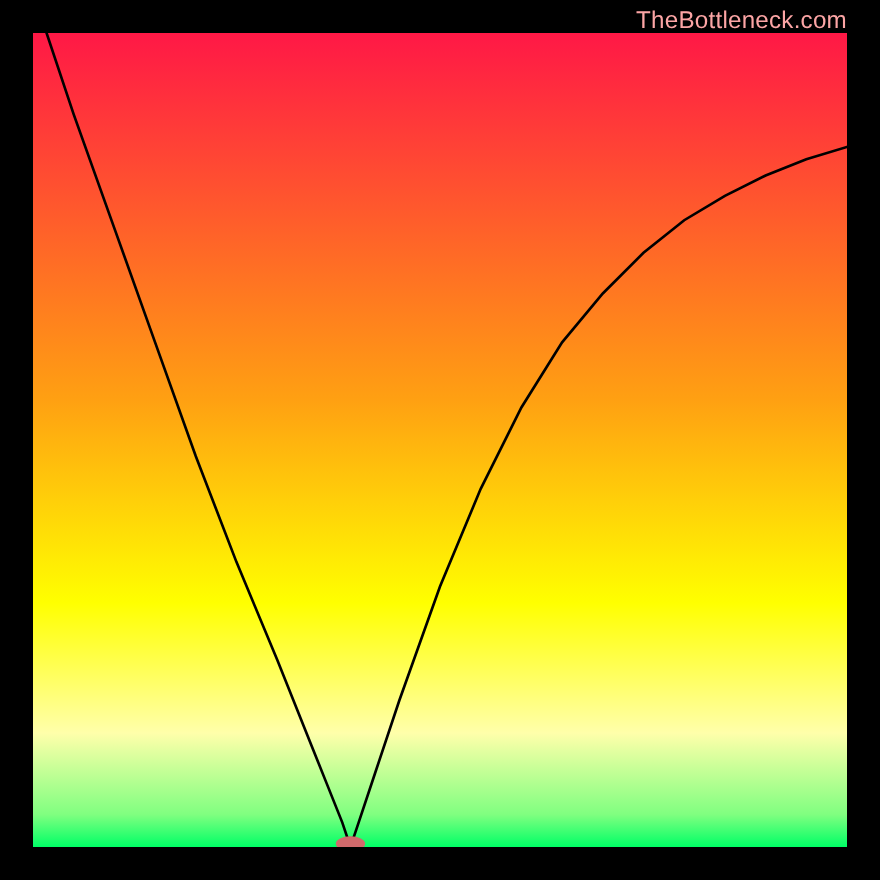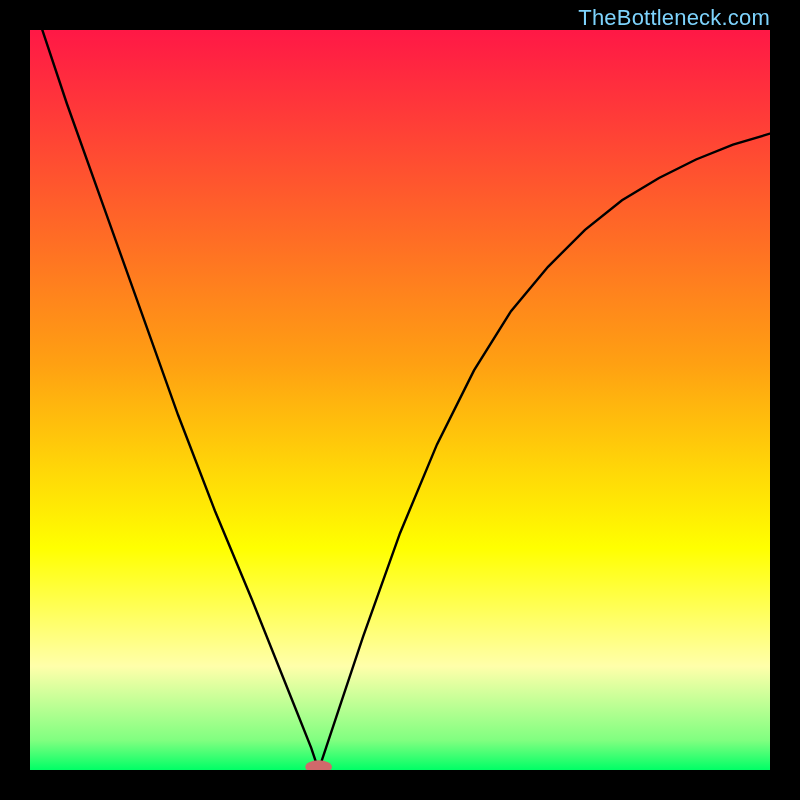--- a/index.html
+++ b/index.html
@@ -22,21 +22,21 @@
     top: 30px;
     left: 30px;
     width: 740px;
     height: 740px;
     overflow: hidden;
   }
   .watermark {
     position: absolute;
     top: 5px;
     right: 30px;
-    color: #7dd3fc;
+    color: #fca5a5;
     font-size: 22px;
     font-weight: 500;
     letter-spacing: 0.2px;
   }
   svg { display: block; }
 </style>
 </head>
 <body>
 
 <div class="frame">

